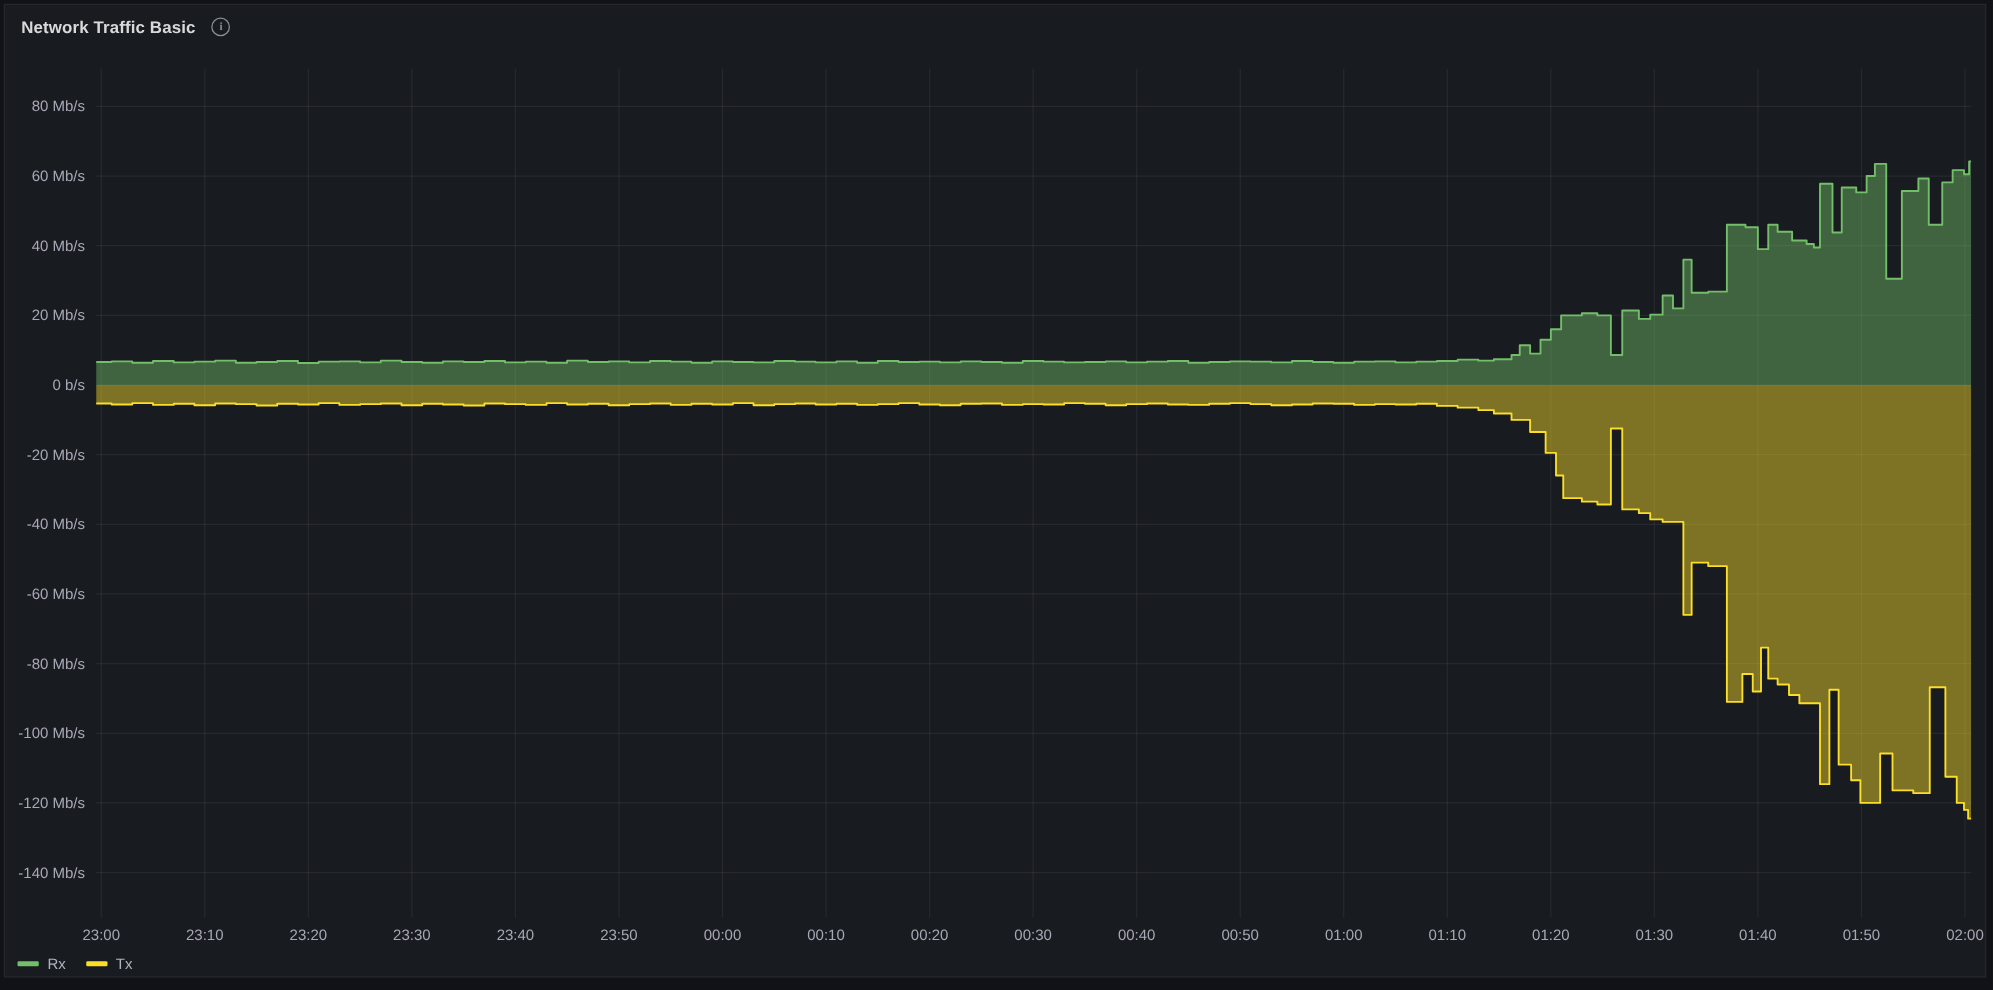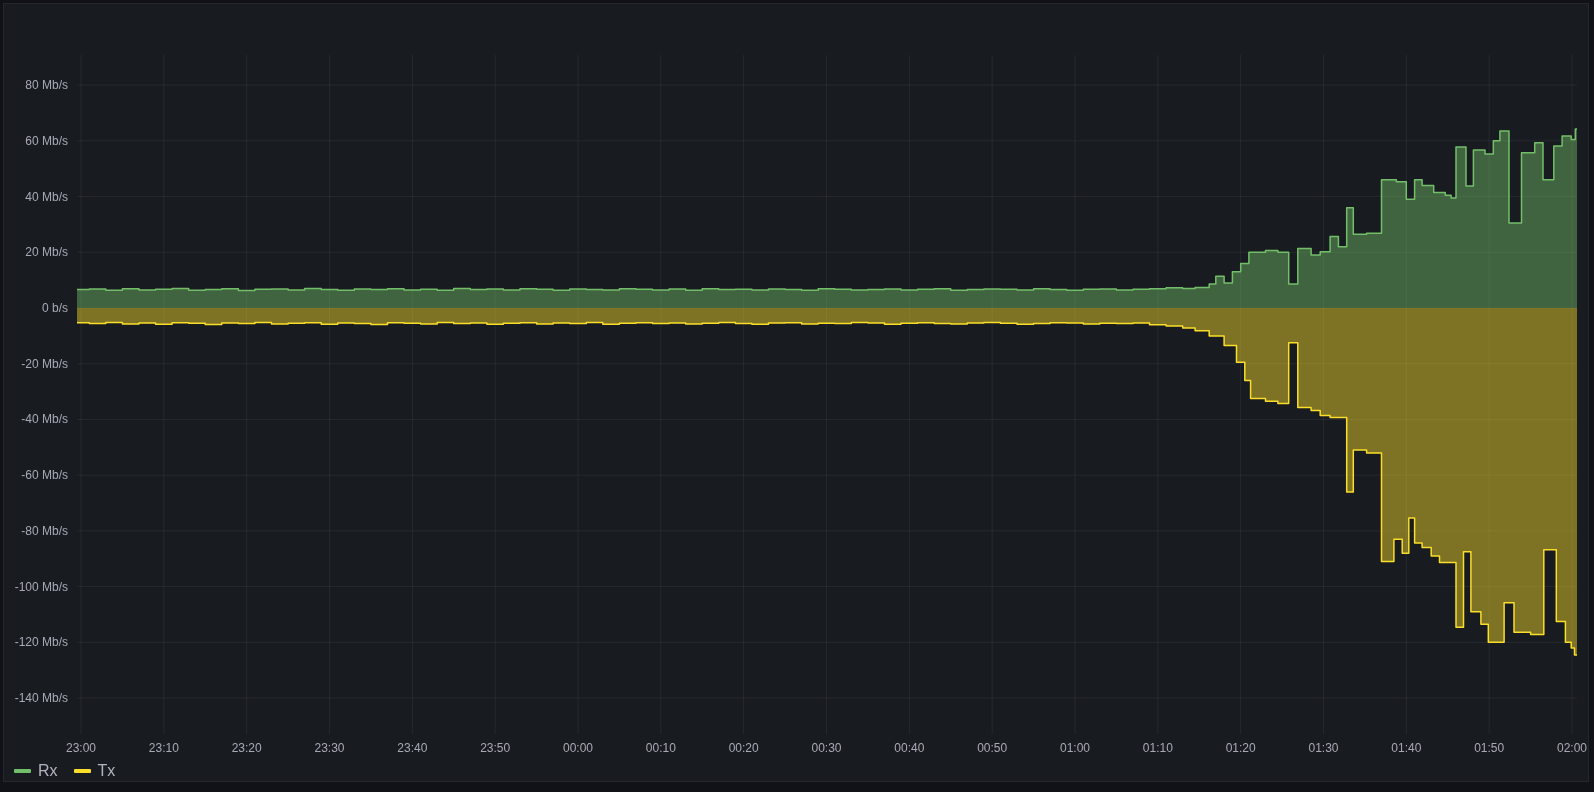--- a/index.html
+++ b/index.html
@@ -62,31 +62,35 @@
     display:flex;align-items:center;
     cursor:pointer;
   }
   .legend-swatch{
     width:17px;height:4px;
     border-radius:1px;
     margin-right:7px;
   }
   .legend-label{
     color:rgba(204,204,220,.85);
-    font-size:16px;
+    font-size:12px;
   }
   text{
     font-family:"Liberation Sans","DejaVu Sans",sans-serif;
   }
 </style>
 </head>
 <body>
 
 <div class="panel">
 
+  <div class="panel-header">
+    <div class="panel-title">Network Traffic Basic</div>
+    <div class="info-icon">i</div>
+  </div>
 
   <div class="chart-wrap">
     <svg id="chart-svg" width="1584" height="777" viewBox="0 0 1584 777">
         <defs>
           <clipPath id="plot-clip">
             <rect x="73" y="51" width="1500" height="679"></rect>
           </clipPath>
         </defs>
         <line x1="73" x2="1573" y1="81.12" y2="81.12" stroke="rgba(204,204,220,0.08)" stroke-width="1"></line>
         <line x1="73" x2="1573" y1="136.84" y2="136.84" stroke="rgba(204,204,220,0.08)" stroke-width="1"></line>

